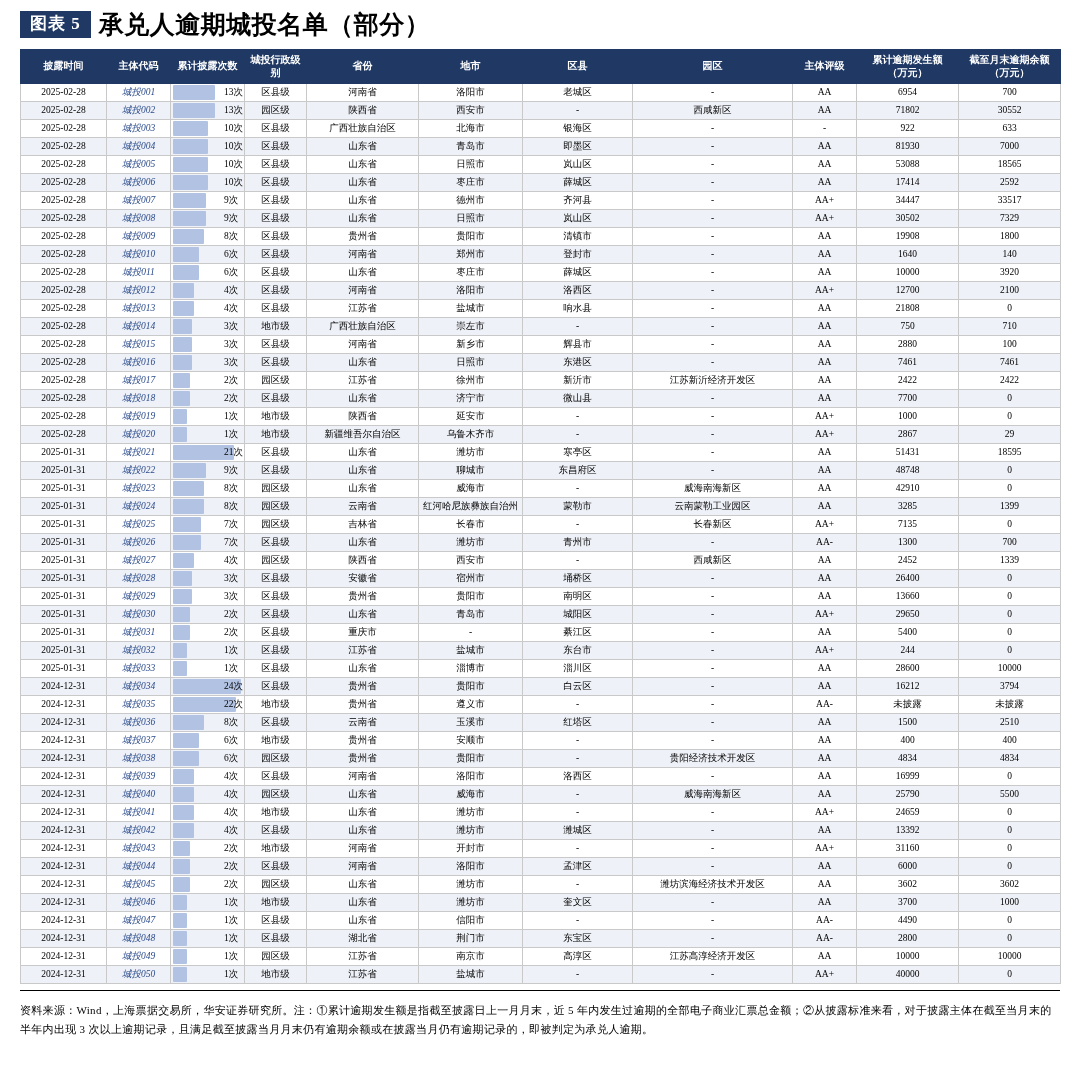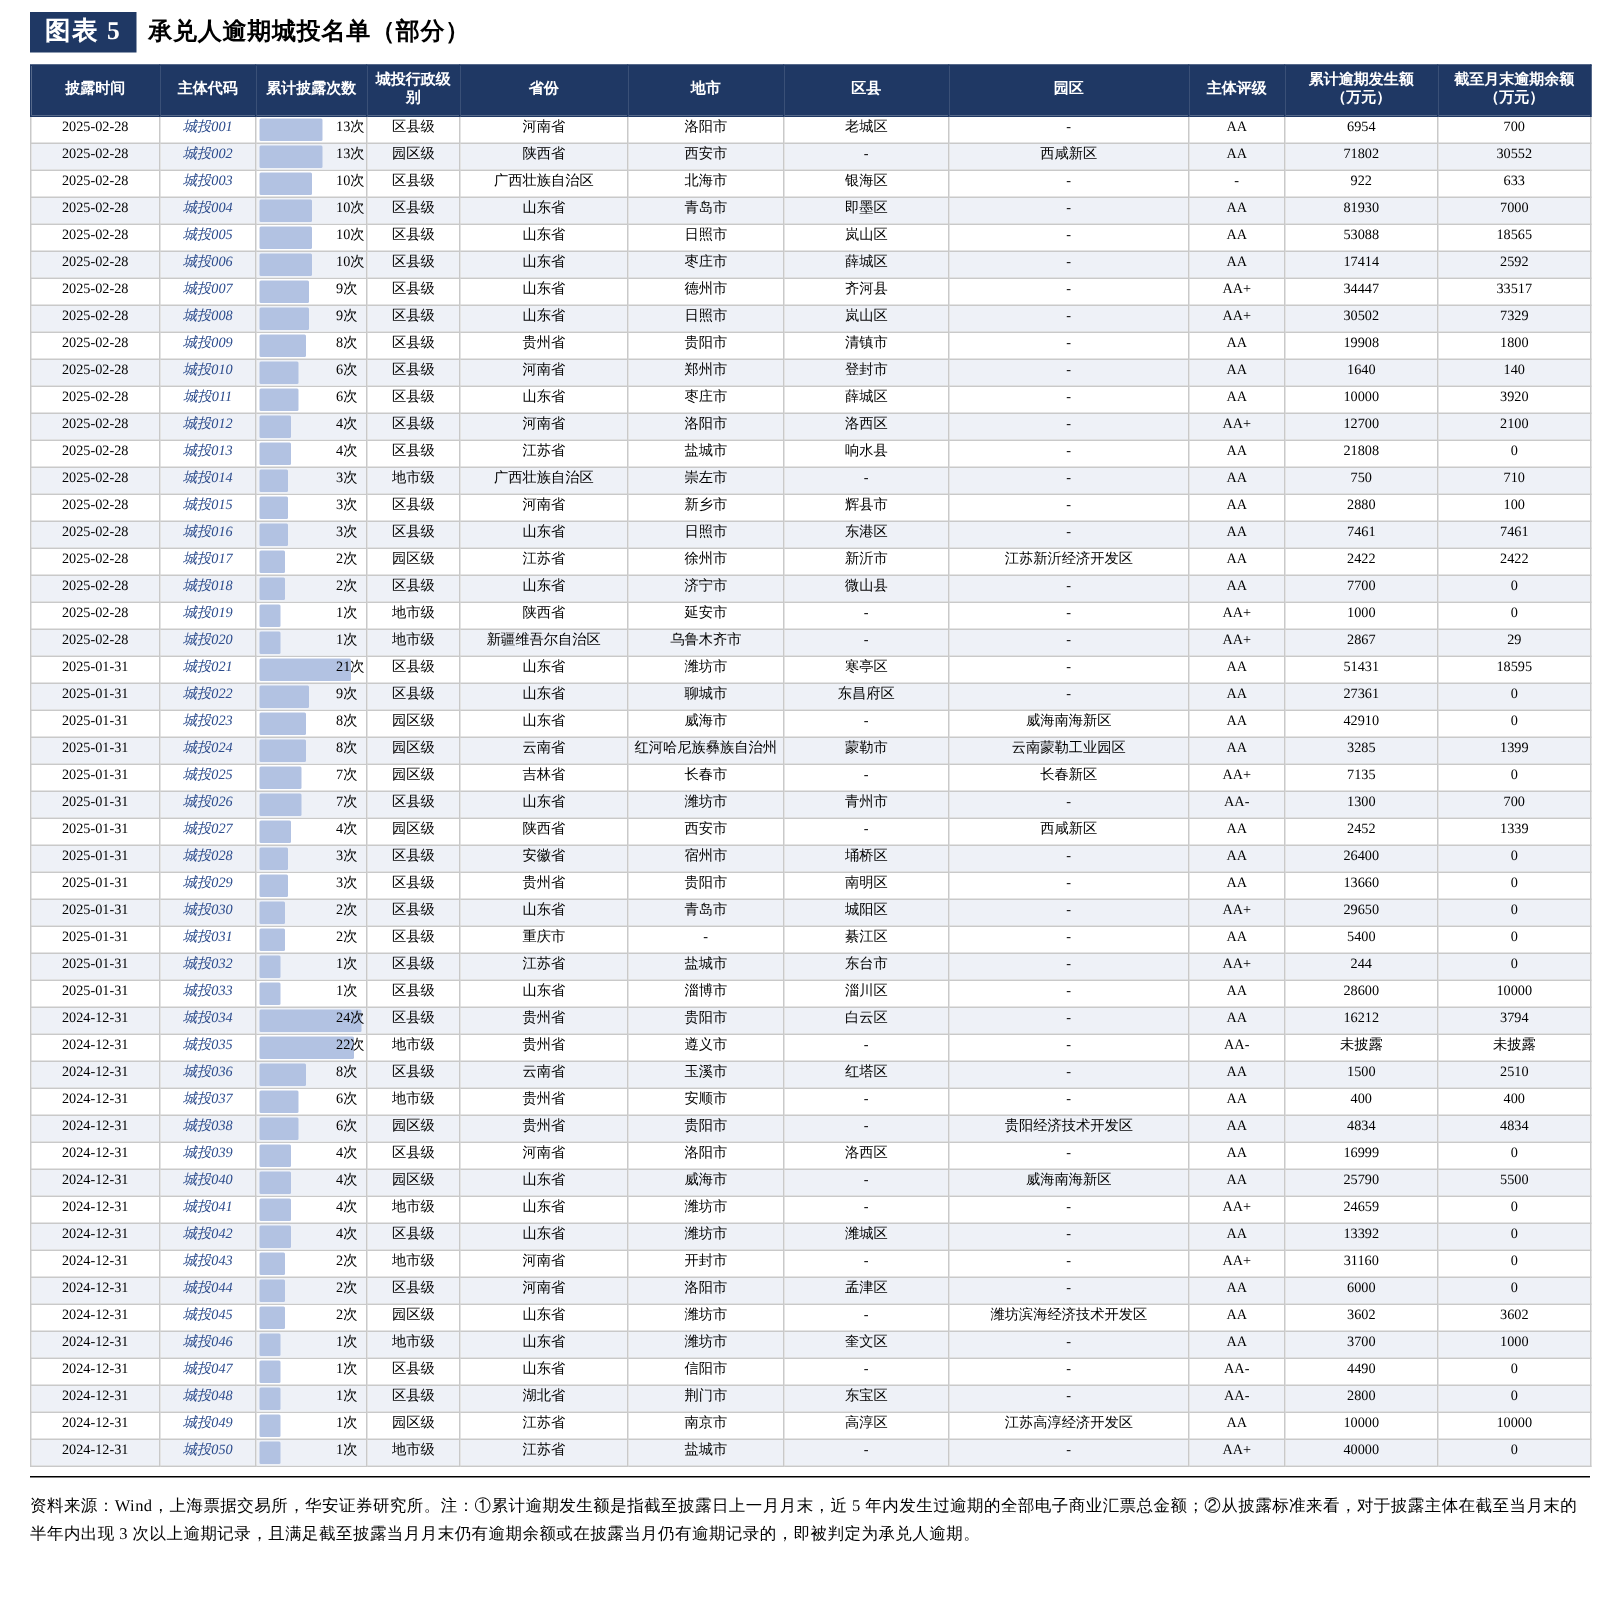--- a/index.html
+++ b/index.html
@@ -9,21 +9,21 @@
     font-family:"Liberation Serif","DejaVu Serif",serif;
     color:#000;
     overflow:hidden;
   }
   .page{position:relative;width:1080px;height:870px;box-sizing:border-box;padding:0 20px;}
   .title-row{display:flex;align-items:center;padding-top:8px;padding-bottom:8px;}
   .title-badge{
     background:#1f3864;color:#fff;font-weight:bold;font-size:17px;
     padding:4px 10px;letter-spacing:1px;line-height:1.1;
   }
-  .title-text{font-size:16px;font-weight:bold;margin-left:8px;letter-spacing:0.5px;}
+  .title-text{font-size:25px;font-weight:bold;margin-left:8px;letter-spacing:0.5px;}
   table{border-collapse:collapse;width:1040px;table-layout:fixed;}
   thead th{
     background:#1f3864;color:#ffffff;font-weight:bold;font-size:10px;
     border:1px solid #1f3864;
     padding:4px 1px;line-height:1.25;text-align:center;vertical-align:middle;
   }
   tbody td{
     border:1px solid #c9c9c9;
     font-size:9.5px;
     padding:1px 2px;
@@ -366,21 +366,21 @@
         <tr class="alt">
           <td>2025-01-31</td>
           <td>城投022</td>
           <td class="count"><span class="bar" style="width: 33px;"></span><span class="cval">9次</span></td>
           <td>区县级</td>
           <td>山东省</td>
           <td>聊城市</td>
           <td>东昌府区</td>
           <td>-</td>
           <td>AA</td>
-          <td>27361</td>
+          <td>48748</td>
           <td>0</td>
         </tr>
         <tr>
           <td>2025-01-31</td>
           <td>城投023</td>
           <td class="count"><span class="bar" style="width: 31px;"></span><span class="cval">8次</span></td>
           <td>园区级</td>
           <td>山东省</td>
           <td>威海市</td>
           <td>-</td>

